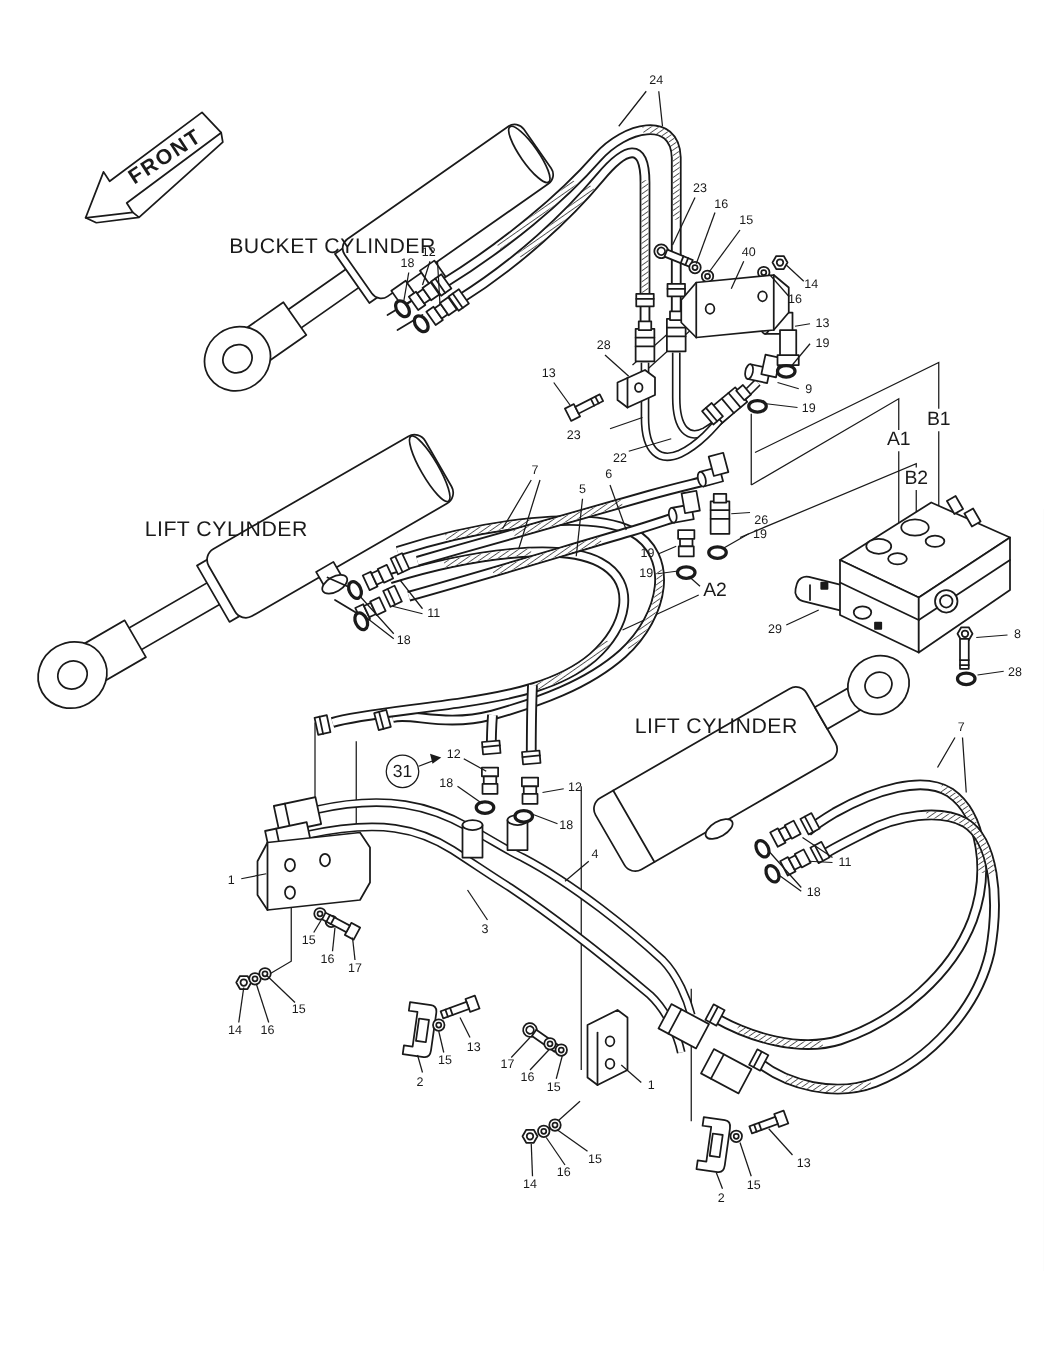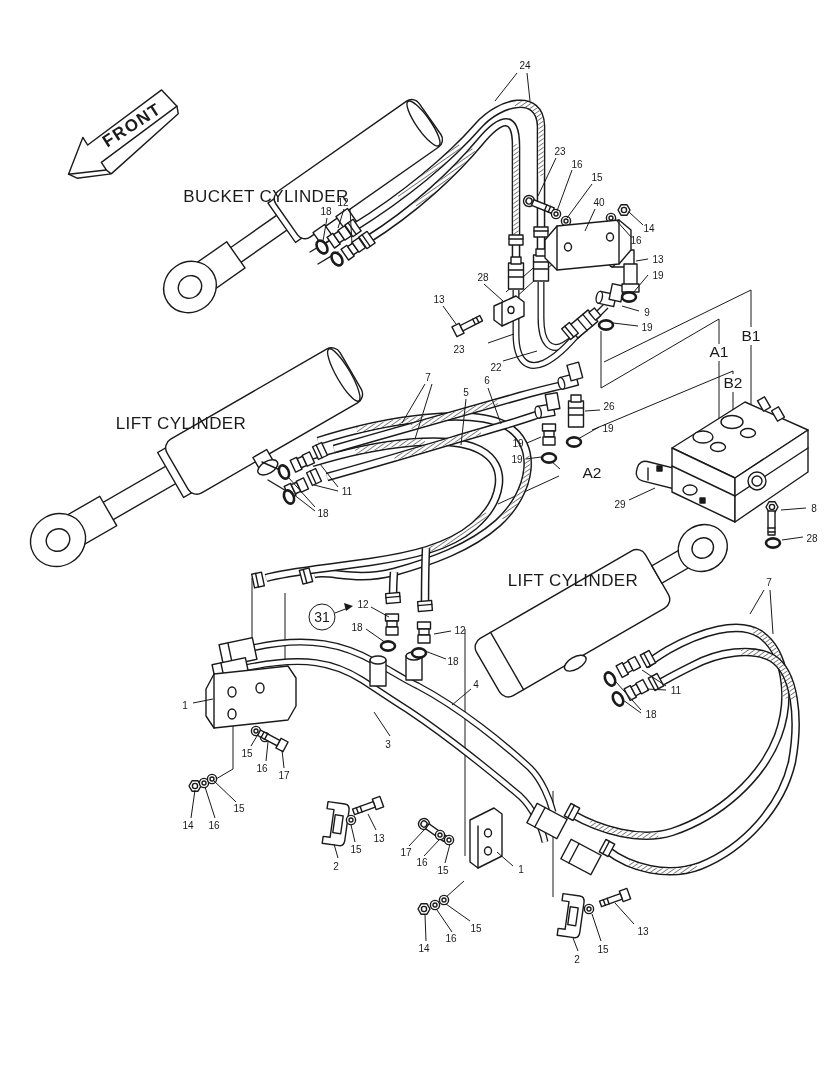--- a/index.html
+++ b/index.html
@@ -429,42 +429,42 @@
   </g>
 </svg>
 
 <div id="label-layer">
       <span class="lbl comp" style="left: 266px; top: 197px;">BUCKET CYLINDER</span>
       <span class="lbl comp" style="left: 181px; top: 424px;">LIFT CYLINDER</span>
       <span class="lbl comp" style="left: 573px; top: 581px;">LIFT CYLINDER</span>
       <span class="lbl port" style="left: 719px; top: 352px;">A1</span>
       <span class="lbl port" style="left: 751px; top: 336px;">B1</span>
       <span class="lbl port" style="left: 733px; top: 383px;">B2</span>
-      <span class="lbl port" style="left: 592px; top: 473px;">A2</span>
+      <span class="lbl port" style="left: 572px; top: 473px;">A2</span>
       <span class="lbl callout" style="left: 525px; top: 65px;">24</span>
       <span class="lbl callout" style="left: 560px; top: 151px;">23</span>
       <span class="lbl callout" style="left: 577px; top: 164px;">16</span>
       <span class="lbl callout" style="left: 597px; top: 177px;">15</span>
       <span class="lbl callout" style="left: 599px; top: 202px;">40</span>
       <span class="lbl callout" style="left: 649px; top: 228px;">14</span>
       <span class="lbl callout" style="left: 636px; top: 240px;">16</span>
       <span class="lbl callout" style="left: 658px; top: 259px;">13</span>
       <span class="lbl callout" style="left: 658px; top: 275px;">19</span>
       <span class="lbl callout" style="left: 647px; top: 312px;">9</span>
       <span class="lbl callout" style="left: 647px; top: 327px;">19</span>
       <span class="lbl callout" style="left: 483px; top: 277px;">28</span>
       <span class="lbl callout" style="left: 439px; top: 299px;">13</span>
       <span class="lbl callout" style="left: 459px; top: 349px;">23</span>
       <span class="lbl callout" style="left: 496px; top: 367px;">22</span>
       <span class="lbl callout" style="left: 326px; top: 211px;">18</span>
       <span class="lbl callout" style="left: 343px; top: 202px;">12</span>
       <span class="lbl callout" style="left: 428px; top: 377px;">7</span>
       <span class="lbl callout" style="left: 466px; top: 392px;">5</span>
       <span class="lbl callout" style="left: 487px; top: 380px;">6</span>
-      <span class="lbl callout" style="left: 609px; top: 406px;">26</span>
+      <span class="lbl callout" style="left: 609px; top: 417px;">26</span>
       <span class="lbl callout" style="left: 608px; top: 428px;">19</span>
       <span class="lbl callout" style="left: 518px; top: 443px;">19</span>
       <span class="lbl callout" style="left: 517px; top: 459px;">19</span>
       <span class="lbl callout" style="left: 347px; top: 491px;">11</span>
       <span class="lbl callout" style="left: 323px; top: 513px;">18</span>
       <span class="lbl callout" style="left: 620px; top: 504px;">29</span>
       <span class="lbl callout" style="left: 814px; top: 508px;">8</span>
       <span class="lbl callout" style="left: 812px; top: 538px;">28</span>
       <span class="lbl callout" style="left: 363px; top: 604px;">12</span>
       <span class="lbl callout" style="left: 357px; top: 627px;">18</span>

